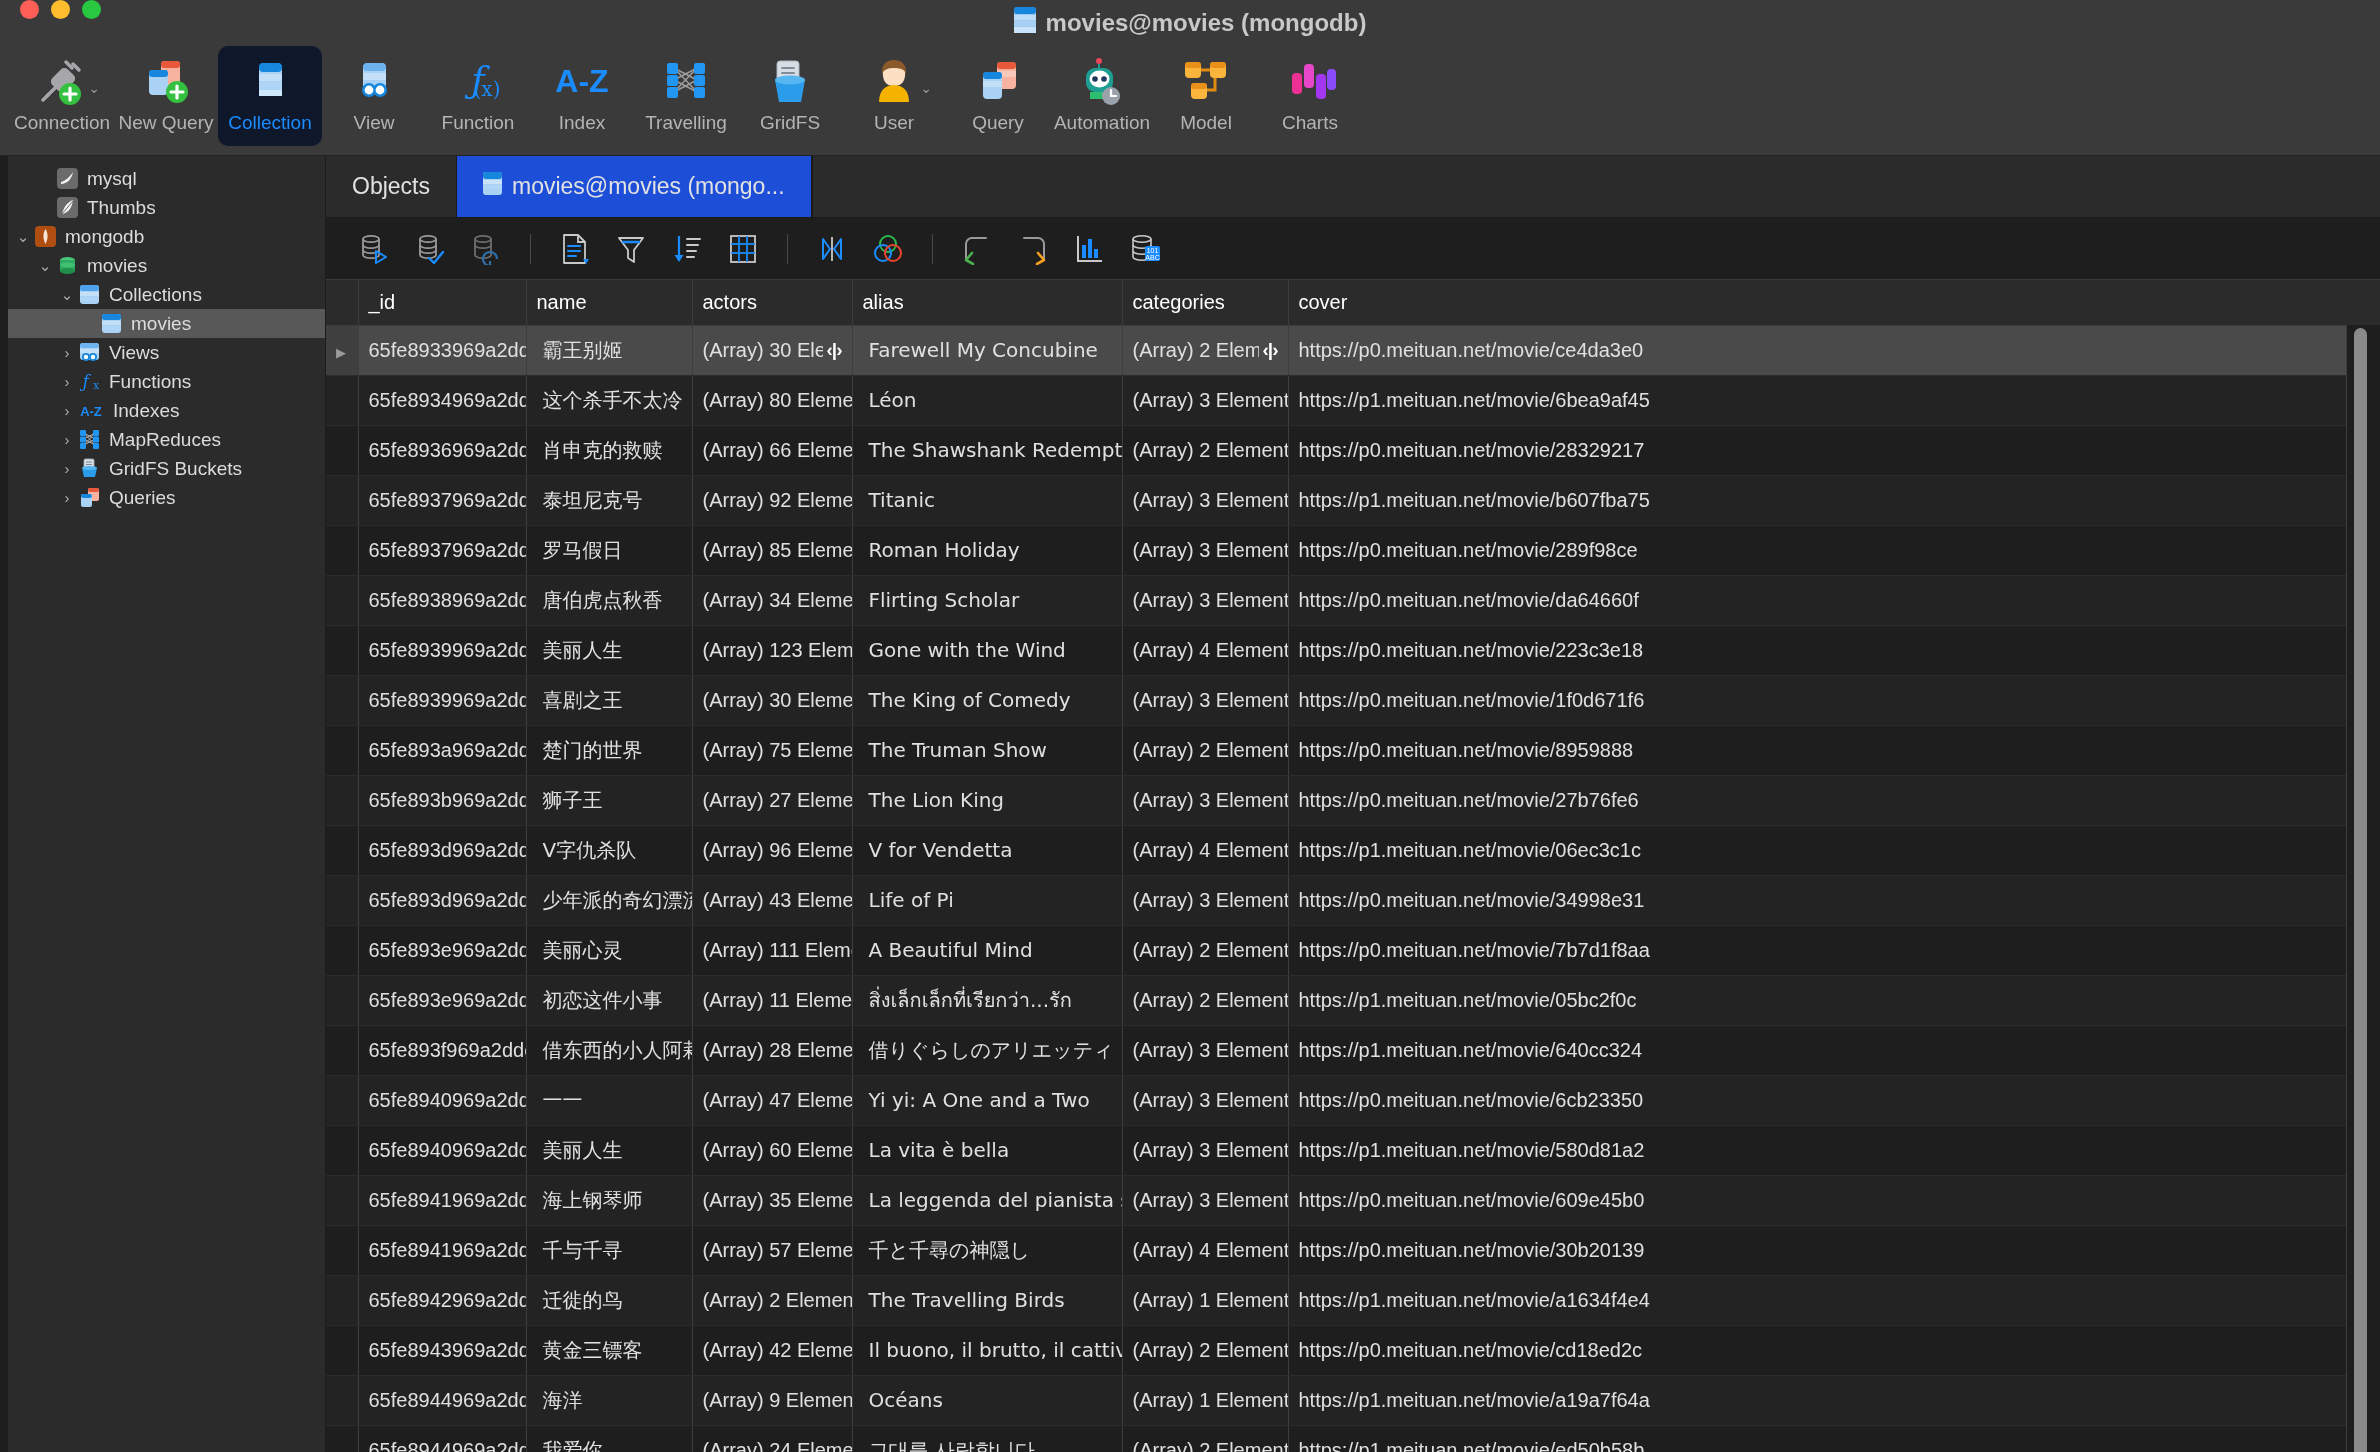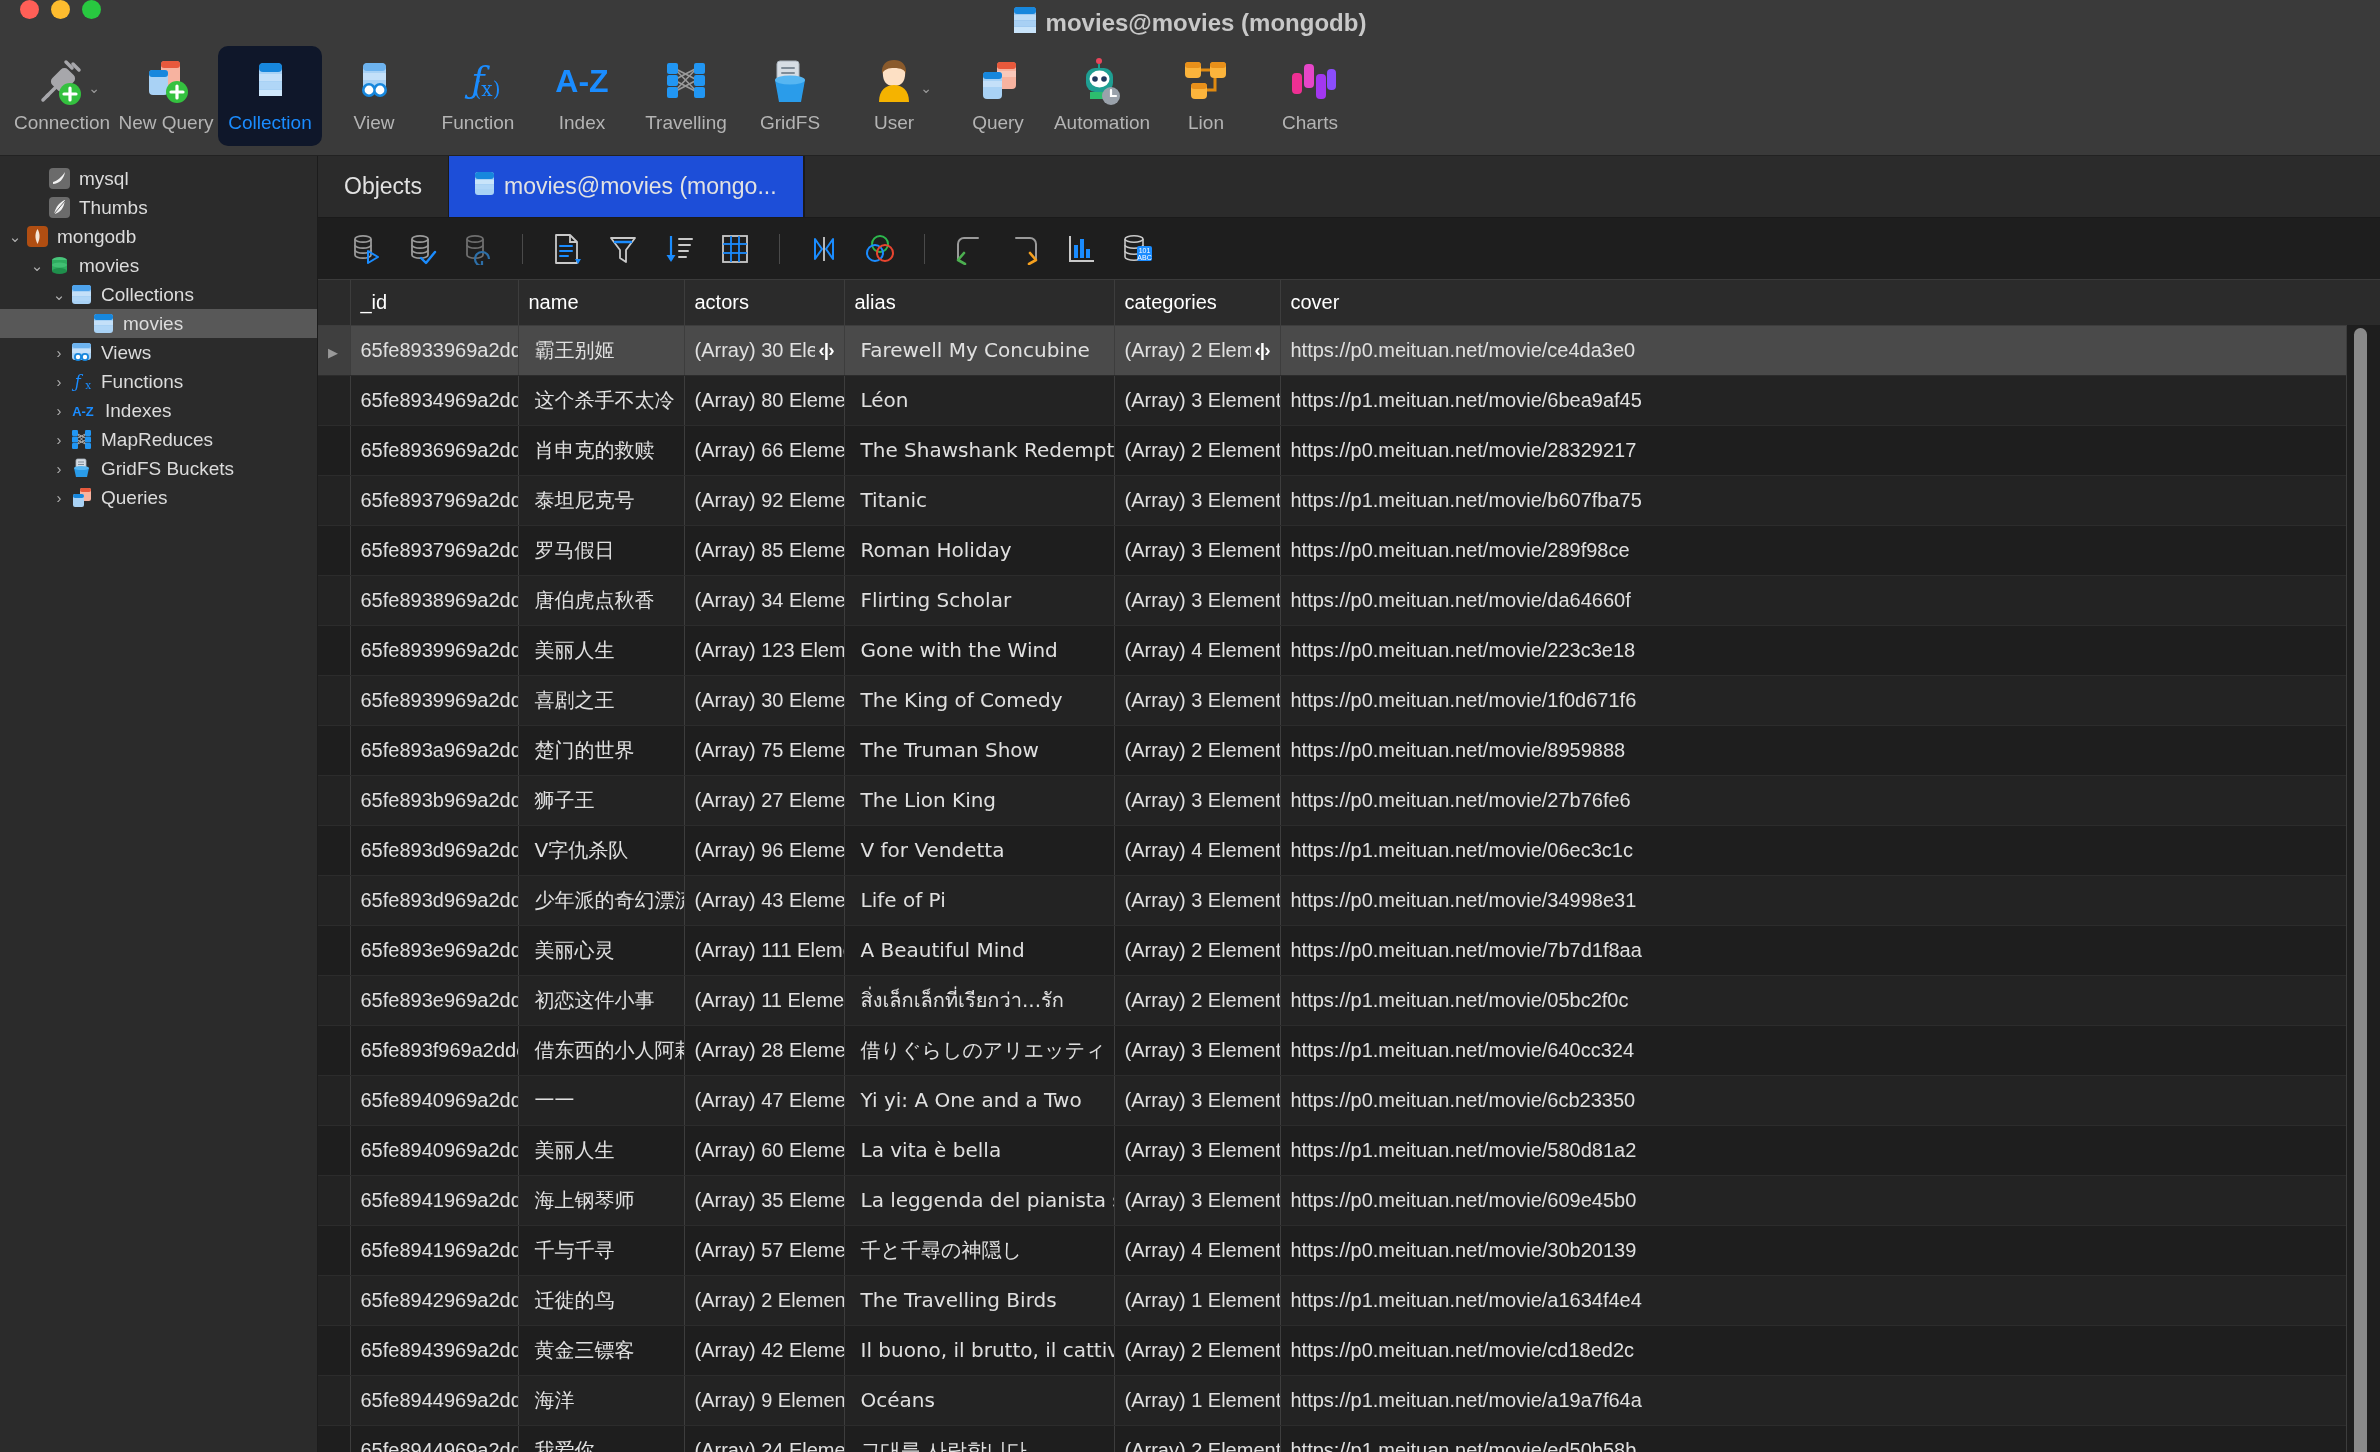--- a/index.html
+++ b/index.html
@@ -59,20 +59,21 @@
   
   #body { display: flex; height: calc(1452px - 46px - 110px); }
 
   
   #sidebar {
     width: 318px; min-width: 318px;
     background: #2b2b2b;
     padding-top: 8px;
     overflow: hidden;
     border-right: 1px solid #1c1c1c;
+    margin-left: 8px;
   }
   .tree-row {
     display: flex; align-items: center;
     height: 29px;
     color: #dcdcdc; font-size: 19px;
     white-space: nowrap;
     cursor: default;
   }
   .tree-row.selected { background: #585858; }
   .twisty {
@@ -376,21 +377,21 @@
         <path d="M20 14 H31" stroke="#e08a10" stroke-width="3"></path>
         <path d="M36 22 V34 H22" stroke="#e08a10" stroke-width="3" fill="none"></path>
         <rect x="6" y="6" width="16" height="16" rx="4" fill="#fbb43c"></rect>
           <rect x="6" y="6" width="16" height="6" rx="3" fill="#e8901a"></rect>
         <rect x="31" y="6" width="16" height="16" rx="4" fill="#fbb43c"></rect>
           <rect x="31" y="6" width="16" height="6" rx="3" fill="#e8901a"></rect>
         <rect x="12" y="27" width="16" height="16" rx="4" fill="#fbb43c"></rect>
           <rect x="12" y="27" width="16" height="6" rx="3" fill="#e8901a"></rect>
       </svg>
     </div>
-    <div class="tb-label">Lion</div>
+    <div class="tb-label">Model</div>
   </div>
 
   <div class="tb-item">
     <div class="tb-icon">
       <svg width="54" height="52" viewBox="0 0 54 52">
         <rect x="9" y="17" width="10" height="21" rx="4" fill="#ee2f93"></rect>
         <rect x="21" y="8" width="10" height="24" rx="4" fill="#e646c8"></rect>
         <rect x="33" y="18" width="10" height="25" rx="4" fill="#a337f0"></rect>
         <rect x="44" y="13" width="9" height="21" rx="4" fill="#8b4dfb"></rect>
       </svg>

